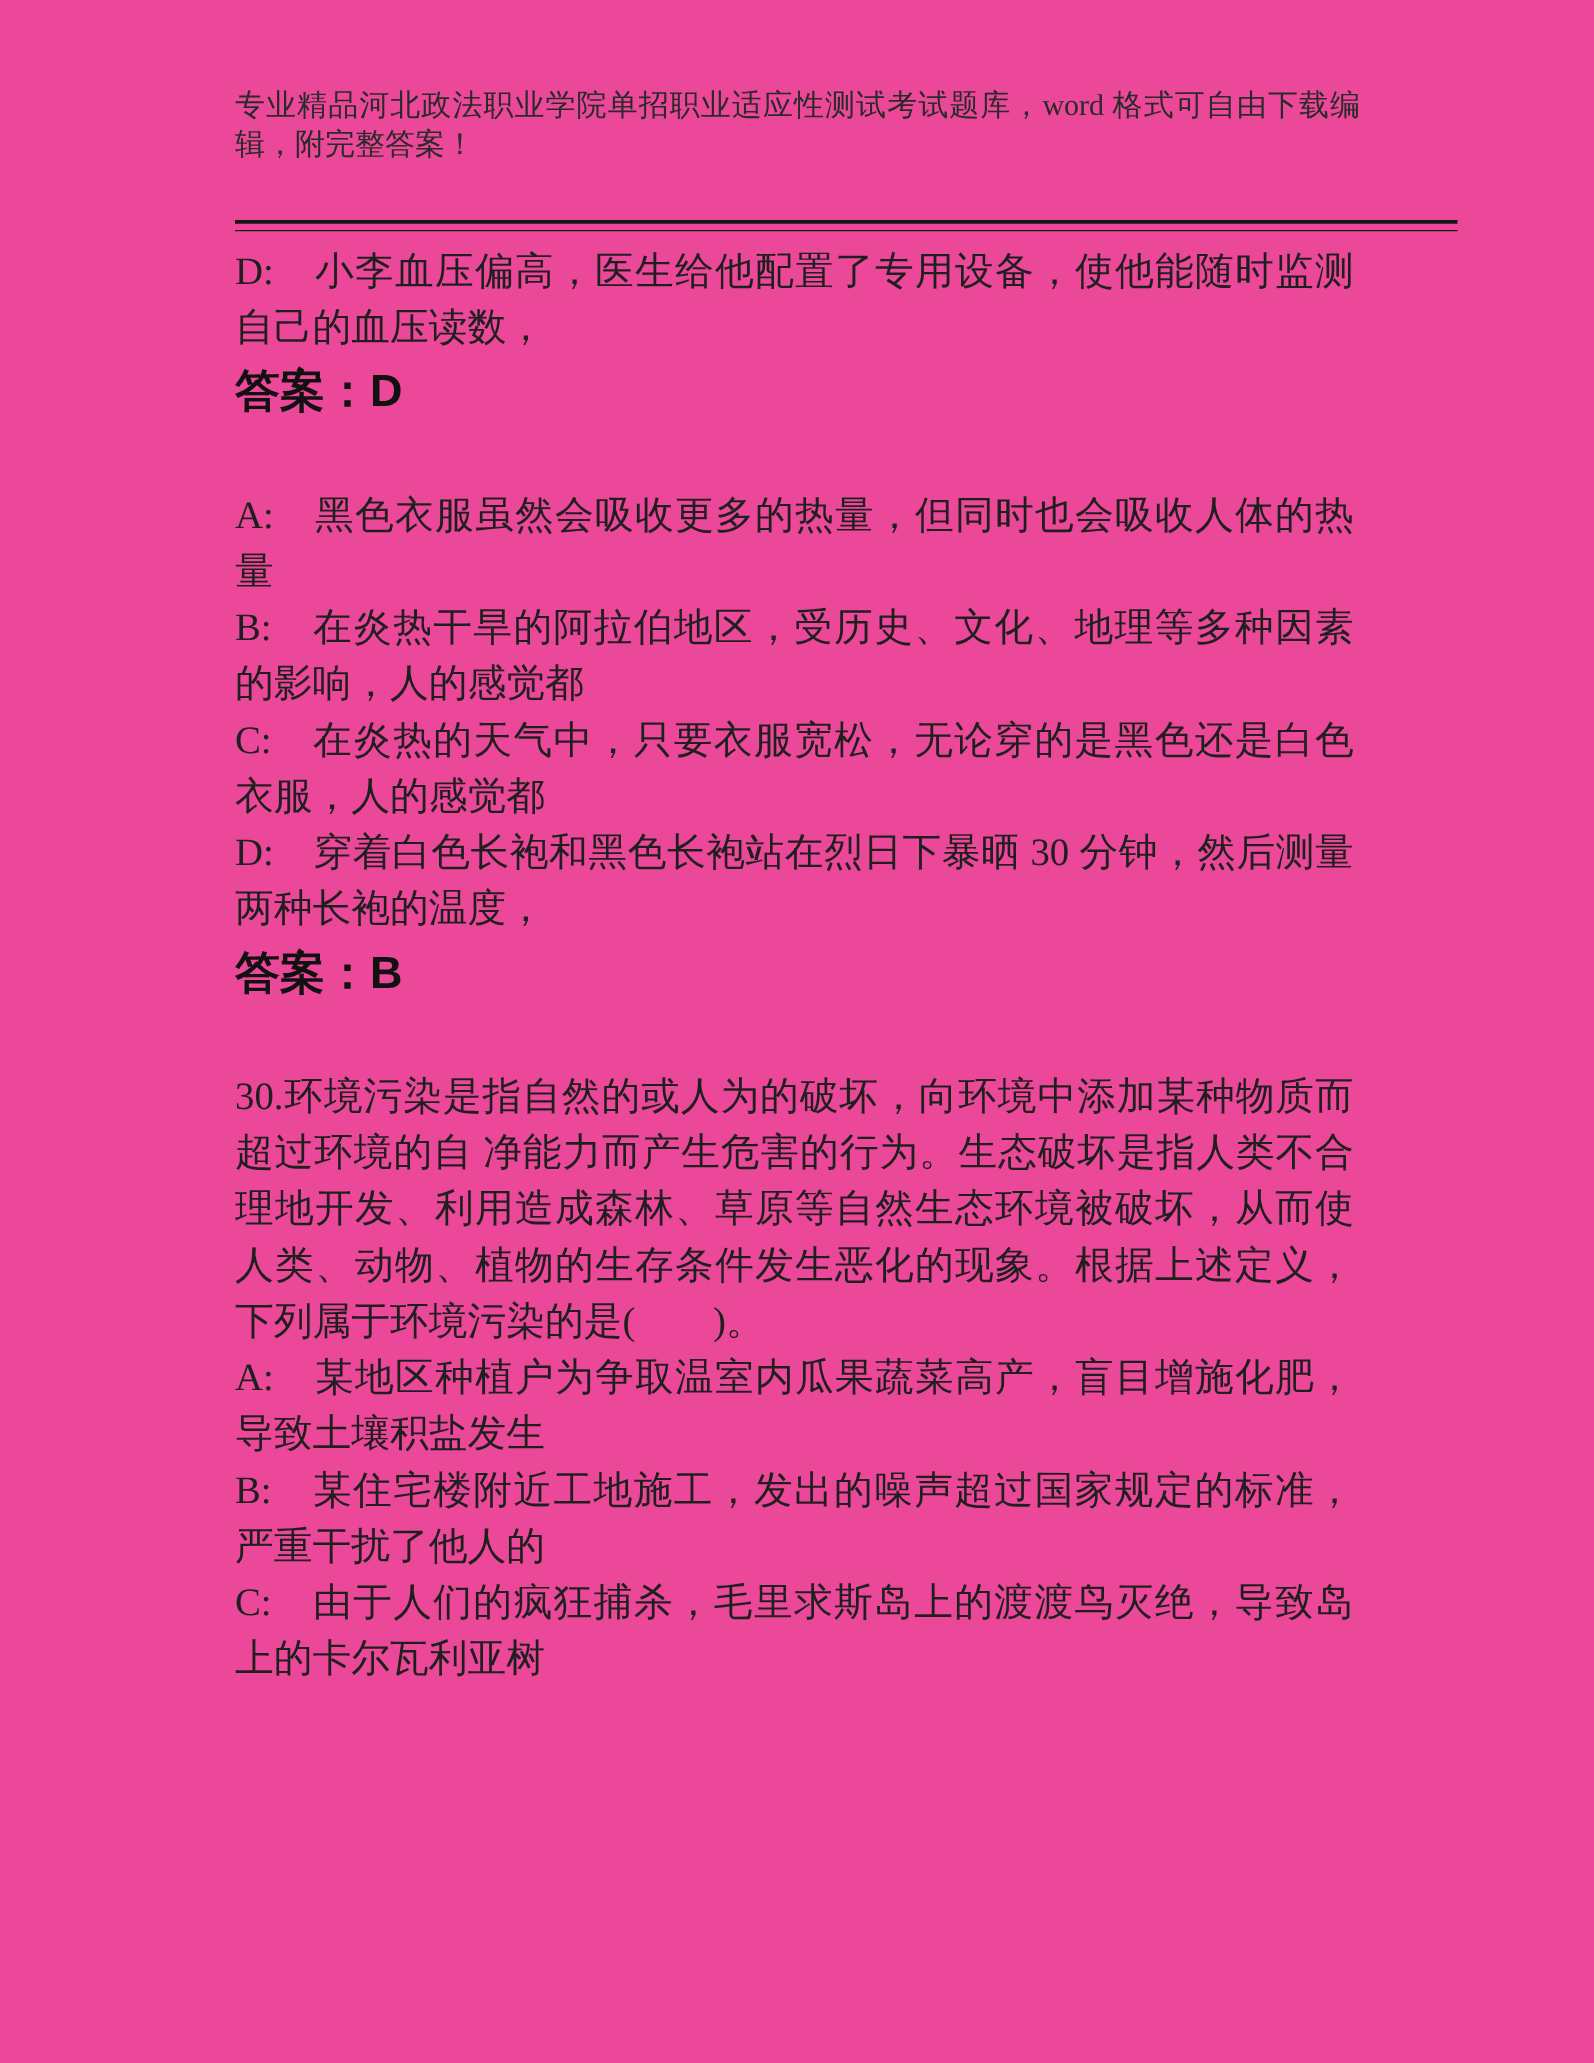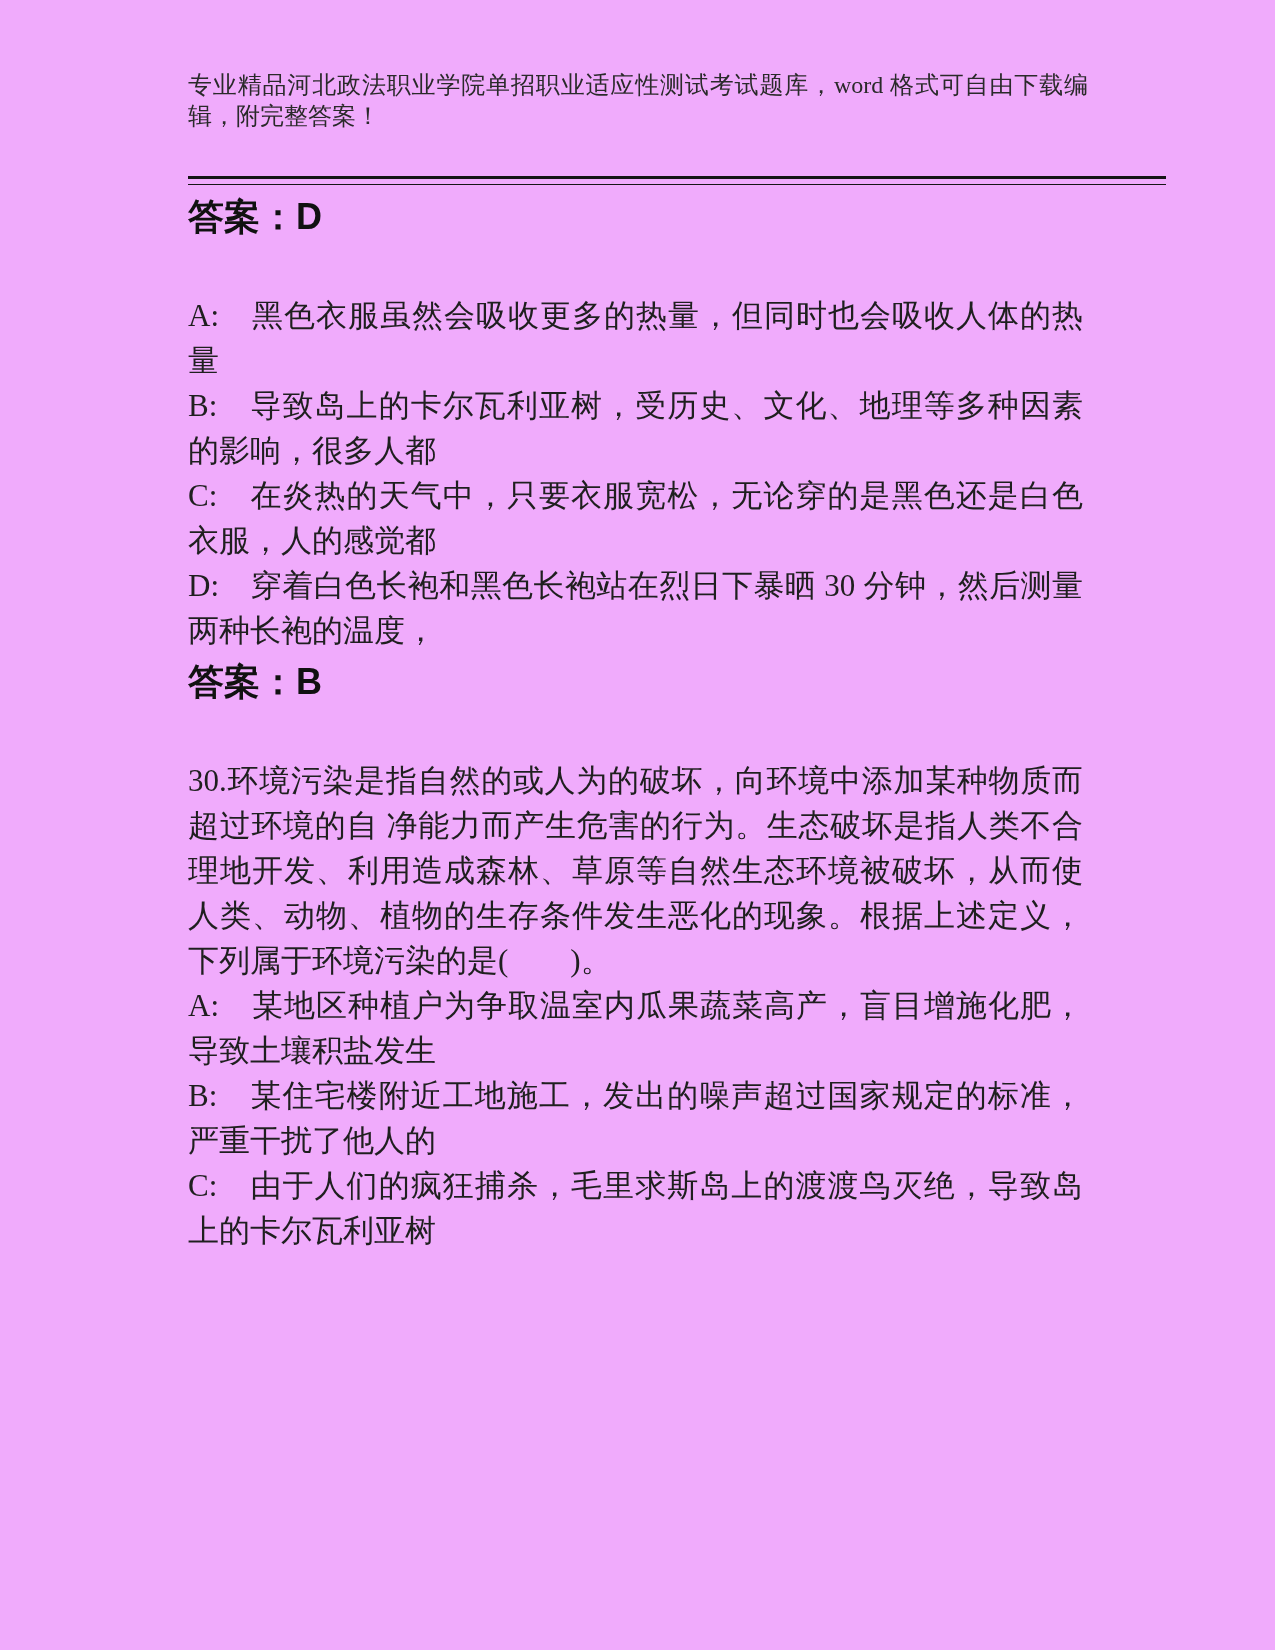--- a/index.html
+++ b/index.html
@@ -2,21 +2,21 @@
 <html lang="zh"><head>
 <meta charset="utf-8">
 <style>
   * { margin: 0; padding: 0; box-sizing: border-box; }
   html, body { background: #ffffff; }
 
   .page {
     position: relative;
     width: 1275px;
     height: 1650px;
-    background: #f0abfc;
+    background: #ec4899;
     color: #1f1f1f;
     padding: 70px 0 0 188px;
     overflow: hidden;
     font-family: "Liberation Serif", "DejaVu Serif", serif;
   }
 
   .header-text {
     width: 900px;
     font-size: 24px;
     line-height: 31px;
@@ -61,27 +61,28 @@
 
 <div class="page">
 
   <div class="header">
     <p class="header-text">专业精品河北政法职业学院单招职业适应性测试考试题库，word 格式可自由下载编辑，附完整答案！</p>
     <div class="header-rule"></div>
   </div>
 
   <div class="content">
 
+    <p class="para">D:　小李血压偏高，医生给他配置了专用设备，使他能随时监测自己的血压读数，</p>
 
     <p class="para answer">答案：D</p>
 
 
     <p class="para">A:　黑色衣服虽然会吸收更多的热量，但同时也会吸收人体的热量</p>
 
-    <p class="para">B:　导致岛上的卡尔瓦利亚树，受历史、文化、地理等多种因素的影响，很多人都</p>
+    <p class="para">B:　在炎热干旱的阿拉伯地区，受历史、文化、地理等多种因素的影响，人的感觉都</p>
 
     <p class="para">C:　在炎热的天气中，只要衣服宽松，无论穿的是黑色还是白色衣服，人的感觉都</p>
 
     <p class="para">D:　穿着白色长袍和黑色长袍站在烈日下暴晒 30 分钟，然后测量两种长袍的温度，</p>
 
     <p class="para answer">答案：B</p>
 
     <p class="para">30.环境污染是指自然的或人为的破坏，向环境中添加某种物质而超过环境的自 净能力而产生危害的行为。生态破坏是指人类不合理地开发、利用造成森林、草原等自然生态环境被破坏，从而使人类、动物、植物的生存条件发生恶化的现象。根据上述定义，下列属于环境污染的是(　　)。</p>
 
     <p class="para">A:　某地区种植户为争取温室内瓜果蔬菜高产，盲目增施化肥，导致土壤积盐发生</p>

